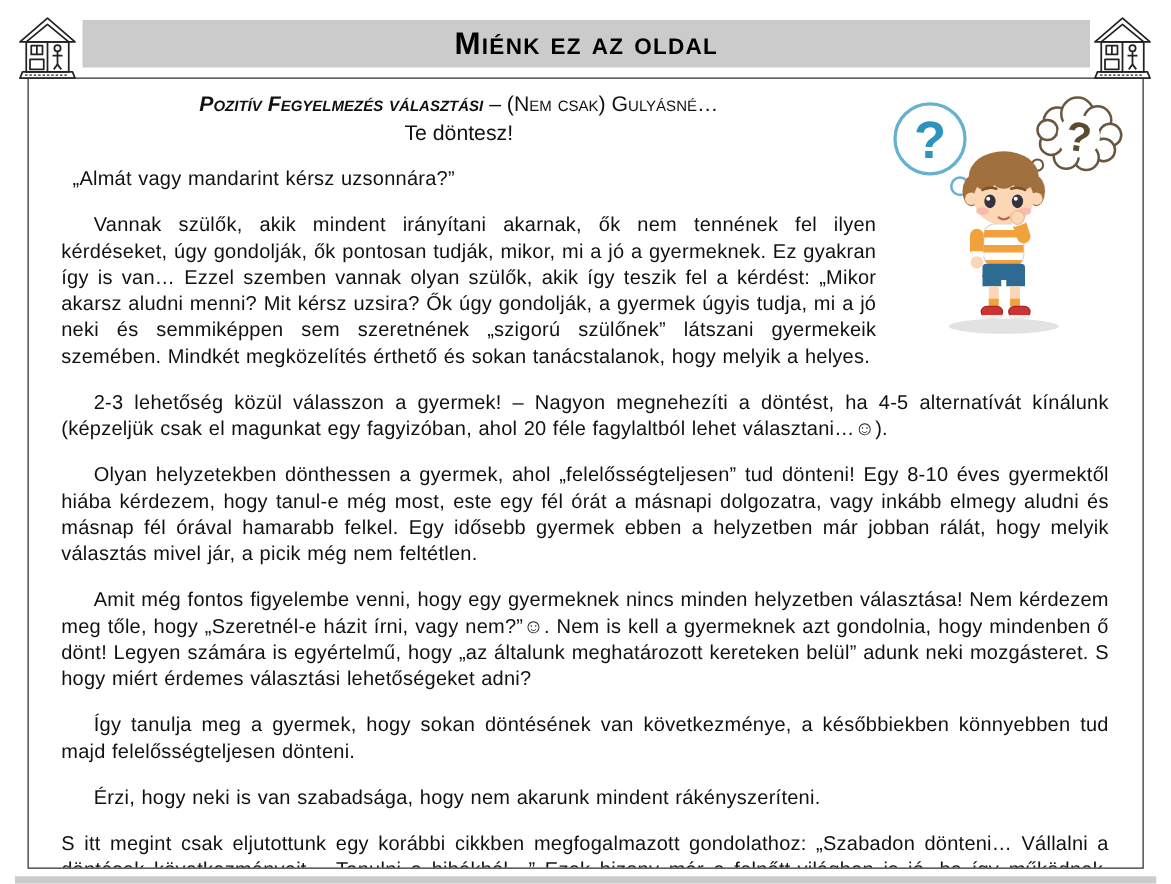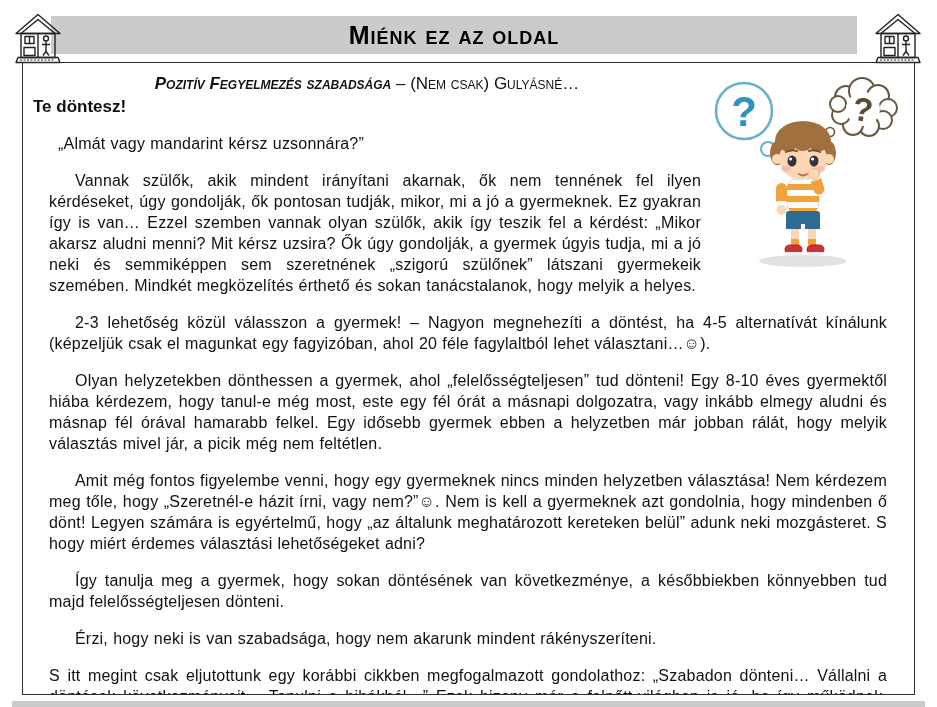--- a/index.html
+++ b/index.html
@@ -1,41 +1,41 @@
 <!DOCTYPE html>
 <html><head>
 <meta charset="utf-8">
 <style>
   html,body{margin:0;padding:0;}
   body{
     position:relative;width:937px;height:707px;background:#ffffff;
     font-family:"Liberation Sans",sans-serif;color:#111;overflow:hidden;
   }
   .header-band{
-    position:absolute;left:51px;top:16px;width:806px;height:38px;
+    position:absolute;left:66px;top:16px;width:806px;height:38px;
     background:#cbcbcb;display:flex;align-items:center;justify-content:center;
   }
   .band-title{
     font-weight:bold;font-variant:small-caps;font-size:25px;
     letter-spacing:1px;color:#000;
   }
   .logo{position:absolute;top:11px;width:50px;height:54px;}
   .logo.left{left:13px;}
   .logo.right{left:873px;}
   .content-box{
     position:absolute;left:22px;top:62px;width:893px;height:633px;
     border:1.4px solid #2f2f2f;box-sizing:border-box;
     padding:8px 11px 6px 10px;overflow:hidden;
   }
   .illustration{float:right;width:192px;height:198px;margin:0 0 2px 10px;}
   .heading1{text-align:center;font-size:17px;margin-top:2px;line-height:21px;}
   .h1-bold{font-weight:bold;font-style:italic;font-variant:small-caps;}
   .h1-rest{font-variant:small-caps;}
   .heading2{
-    text-align:left;font-weight:bold;font-size:17px;line-height:21px;
+    text-align:center;font-weight:normal;font-size:17px;line-height:21px;
     margin-top:2px;margin-bottom:15px;
   }
   .para{
     margin:16px;font-size:16px;line-height:21px;text-align:justify;
     letter-spacing:0.2px;word-spacing:0.5px;
   }
   .para.quote{text-align:left;padding-left:9px;}
   .para.indent{text-indent:26px;}
   .para.noindent{text-indent:0;}
   .sig-line{
@@ -184,21 +184,21 @@
 
         <rect x="74" y="174" width="17" height="9" rx="4.5" fill="#cc3434" stroke="#a82525" stroke-width="1"></rect>
         <rect x="74" y="181" width="17" height="3" rx="1.5" fill="#efefef"></rect>
         <rect x="96" y="174" width="17" height="9" rx="4.5" fill="#cc3434" stroke="#a82525" stroke-width="1"></rect>
         <rect x="96" y="181" width="17" height="3" rx="1.5" fill="#efefef"></rect>
       </g>
     </svg>
   </div>
 
   <div class="heading1">
-    <span class="h1-bold">Pozitív Fegyelmezés szabadsága</span><span class="h1-rest"> – (Nem csak) Gulyásné…</span>
+    <span class="h1-bold">Pozitív Fegyelmezés választási</span><span class="h1-rest"> – (Nem csak) Gulyásné…</span>
   </div>
   <div class="heading2">Te döntesz!</div>
 
   <div id="article-body">
       <p class="para quote">„Almát vagy mandarint kérsz uzsonnára?”</p>
       <p class="para indent">Vannak szülők, akik mindent irányítani akarnak, ők nem tennének fel ilyen kérdéseket, úgy gondolják, ők pontosan tudják, mikor, mi a jó a gyermeknek. Ez gyakran így is van… Ezzel szemben vannak olyan szülők, akik így teszik fel a kérdést: „Mikor akarsz aludni menni? Mit kérsz uzsira? Ők úgy gondolják, a gyermek úgyis tudja, mi a jó neki és semmiképpen sem szeretnének „szigorú szülőnek” látszani gyermekeik szemében. Mindkét megközelítés érthető és sokan tanácstalanok, hogy melyik a helyes.</p>
       <p class="para indent">2-3 lehetőség közül válasszon a gyermek! – Nagyon megnehezíti a döntést, ha 4-5 alternatívát kínálunk (képzeljük csak el magunkat egy fagyizóban, ahol 20 féle fagylaltból lehet választani…☺).</p>
       <p class="para indent">Olyan helyzetekben dönthessen a gyermek, ahol „felelősségteljesen” tud dönteni! Egy 8-10 éves gyermektől hiába kérdezem, hogy tanul-e még most, este egy fél órát a másnapi dolgozatra, vagy inkább elmegy aludni és másnap fél órával hamarabb felkel. Egy idősebb gyermek ebben a helyzetben már jobban rálát, hogy melyik választás mivel jár, a picik még nem feltétlen.</p>
       <p class="para indent">Amit még fontos figyelembe venni, hogy egy gyermeknek nincs minden helyzetben választása! Nem kérdezem meg tőle, hogy „Szeretnél-e házit írni, vagy nem?”☺. Nem is kell a gyermeknek azt gondolnia, hogy mindenben ő dönt! Legyen számára is egyértelmű, hogy „az általunk meghatározott kereteken belül” adunk neki mozgásteret. S hogy miért érdemes választási lehetőségeket adni?</p>
       <p class="para indent">Így tanulja meg a gyermek, hogy sokan döntésének van következménye, a későbbiekben könnyebben tud majd felelősségteljesen dönteni.</p>

